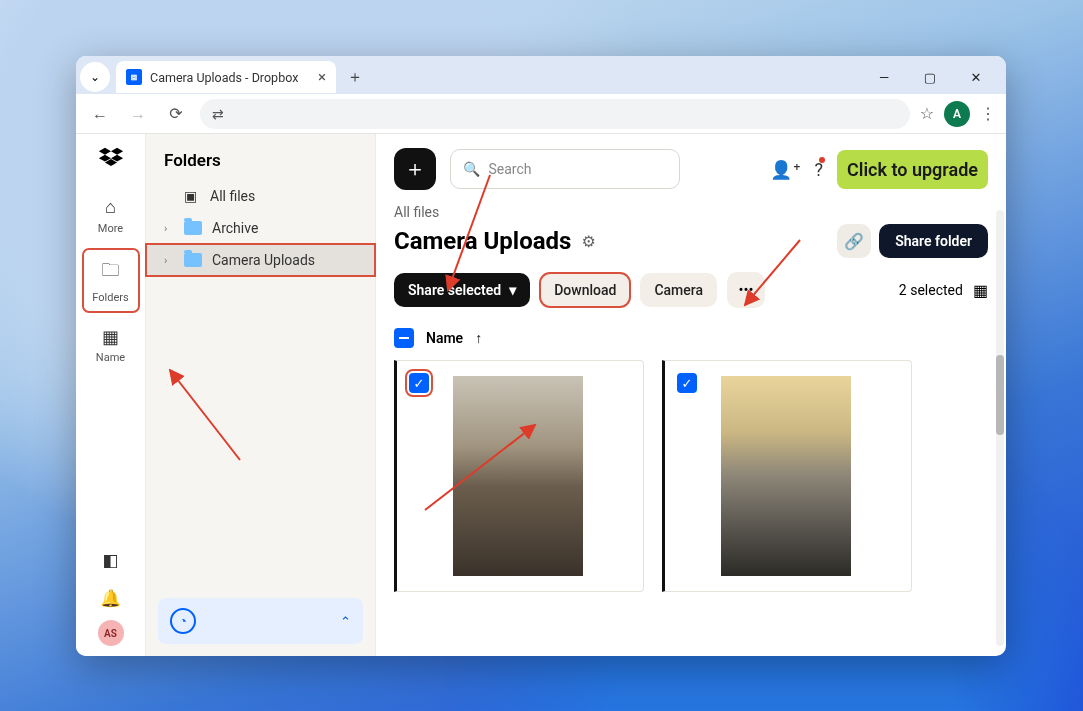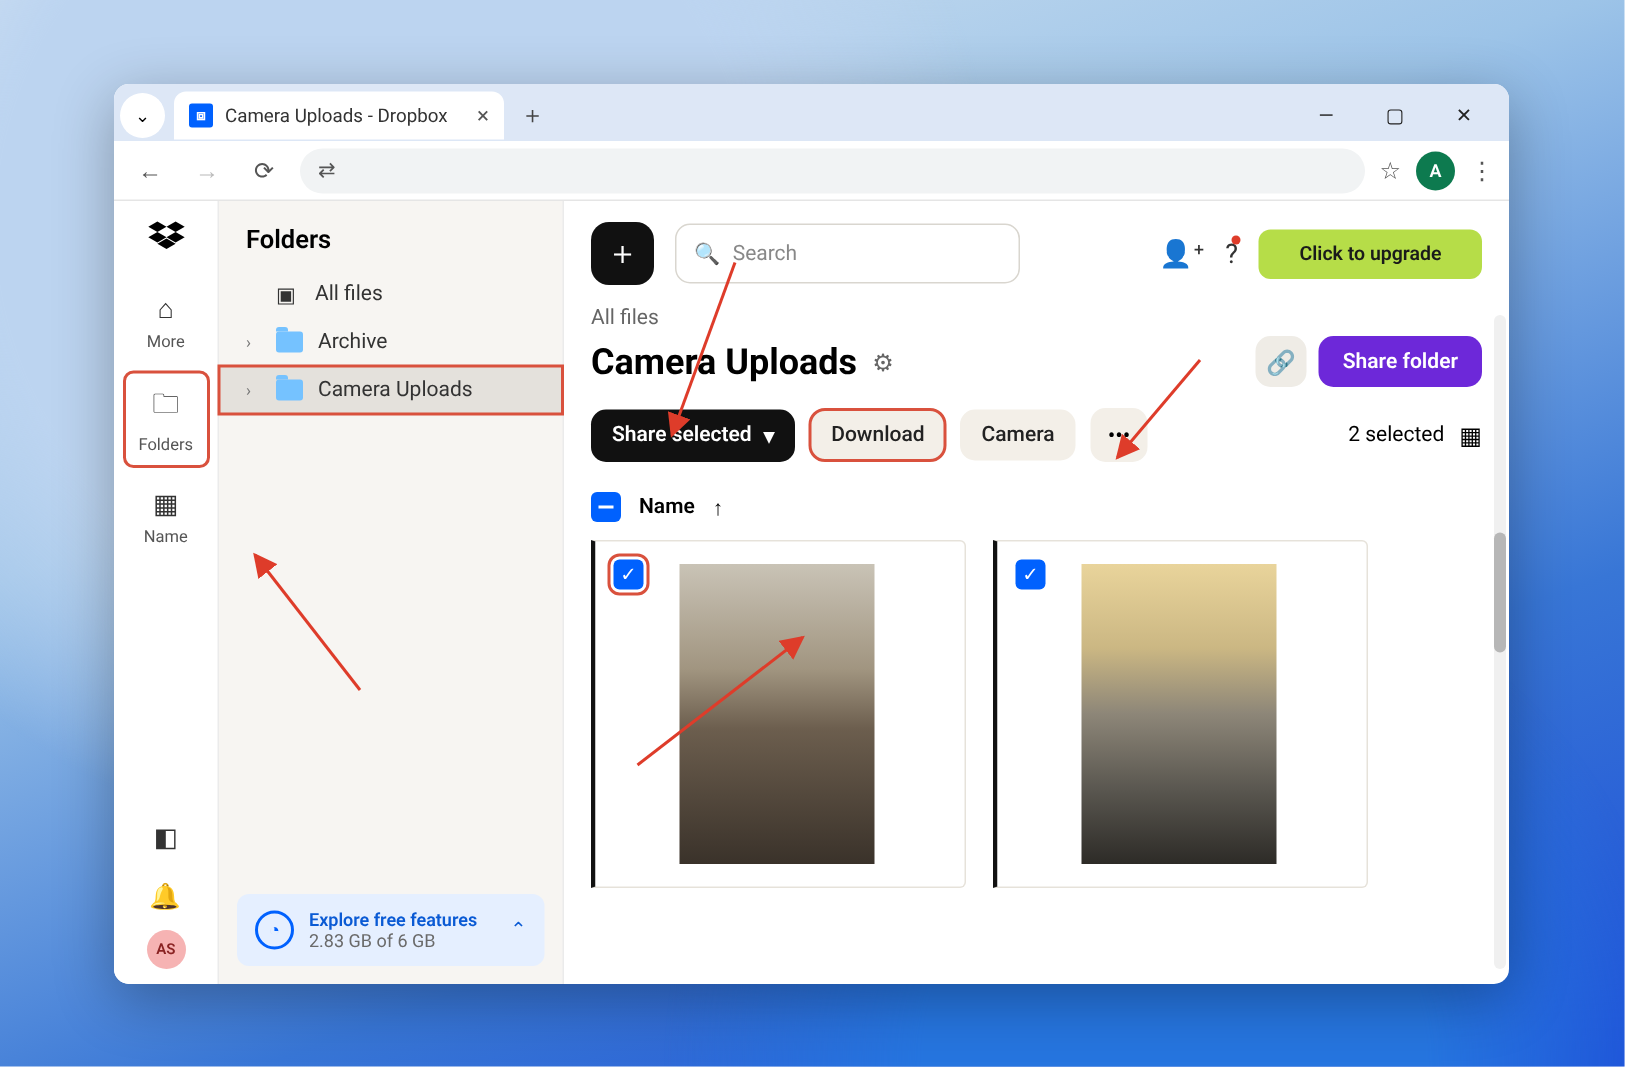--- a/index.html
+++ b/index.html
@@ -46,28 +46,28 @@
   .promo .pt1{color:#0a5ad4;font-weight:600}
   .promo .pt2{color:#6a6a6a}
   .promo .pchev{margin-left:auto;color:#0a5ad4;font-size:13px}
   .main{flex:1;display:flex;flex-direction:column;overflow:hidden;position:relative}
   .topbar{display:flex;align-items:center;gap:14px;padding:14px 18px 10px}
   .plusbtn{width:42px;height:42px;background:#111;border-radius:12px;color:#fff;font-size:22px;display:flex;align-items:center;justify-content:center;cursor:pointer}
   .search{flex:0 0 230px;height:40px;border:1px solid #d9d6cf;border-radius:10px;display:flex;align-items:center;padding:0 12px;gap:8px;color:#888;font-size:14px}
   .tb-spacer{flex:1}
   .tico{font-size:18px;color:#333;cursor:pointer;position:relative}
   .reddot:after{content:"";position:absolute;top:-2px;right:-2px;width:6px;height:6px;background:#de3c2a;border-radius:50%}
-  .upgrade{background:#b6dd48;color:#1a1a1a;font-weight:600;font-size:13px;padding:9px 27px;border-radius:8px;cursor:pointer}
+  .upgrade{background:#b6dd48;color:#1a1a1a;font-weight:600;font-size:18px;padding:9px 10px;border-radius:8px;cursor:pointer}
   .content{flex:1;overflow:auto;padding:0 18px 18px;position:relative}
   .breadcrumb{font-size:14px;color:#666;margin-top:4px}
   .titlerow{display:flex;align-items:center;margin-top:4px}
   .pagetitle{font-size:24px;font-weight:700}
   .gear{margin-left:10px;color:#666;font-size:16px;cursor:pointer}
   .linkbtn{margin-left:auto;width:34px;height:34px;background:#efece6;border-radius:10px;display:flex;align-items:center;justify-content:center;font-size:16px;cursor:pointer}
-  .sharebtn{margin-left:8px;background:#6d28d9;color:#fff;font-weight:600;font-size:14px;padding:9px 16px;border-radius:10px;cursor:pointer}
+  .sharebtn{margin-left:8px;background:#0f172a;color:#fff;font-weight:600;font-size:14px;padding:9px 16px;border-radius:10px;cursor:pointer}
   .actionrow{display:flex;align-items:center;gap:10px;margin-top:14px}
   .blk{background:#111;color:#fff;font-weight:600;font-size:14px;padding:9px 14px;border-radius:10px;display:flex;align-items:center;gap:8px;cursor:pointer}
   .lt{background:#f3efe8;color:#222;font-weight:500;font-size:14px;padding:9px 14px;border-radius:10px;cursor:pointer}
   .lt.framed{outline:2px solid #d9513d;outline-offset:-1px}
   .moreb{background:#f3efe8;width:38px;height:36px;border-radius:10px;display:flex;align-items:center;justify-content:center;font-size:15px;cursor:pointer}
   .ar-spacer{flex:1}
   .selcount{font-size:14px;font-weight:400}
   .gridico{font-size:16px;cursor:pointer}
   .listhead{display:flex;align-items:center;gap:12px;margin-top:20px;font-size:14px;font-weight:600}
   .ck{width:20px;height:20px;border-radius:4px;background:#0061fe;color:#fff;display:flex;align-items:center;justify-content:center;font-size:13px}
@@ -162,24 +162,20 @@
         <span class="folder-ico"></span>
         <span>Archive</span>
       </div>
       <div class="fc-row active">
         <span class="chev">›</span>
         <span class="folder-ico"></span>
         <span>Camera Uploads</span>
       </div>
       <div class="promo">
         <div class="pc">◔</div>
-        <div>
-          <div class="pt1">Explore free features</div>
-          <div class="pt2">2.83 GB of 6 GB</div>
-        </div>
         <span class="pchev">⌃</span>
       </div>
     </div>
 
     <div class="main">
       <div class="topbar">
         <div class="plusbtn">＋</div>
         <div class="search">
           <span>🔍</span>
           <span>Search</span>

